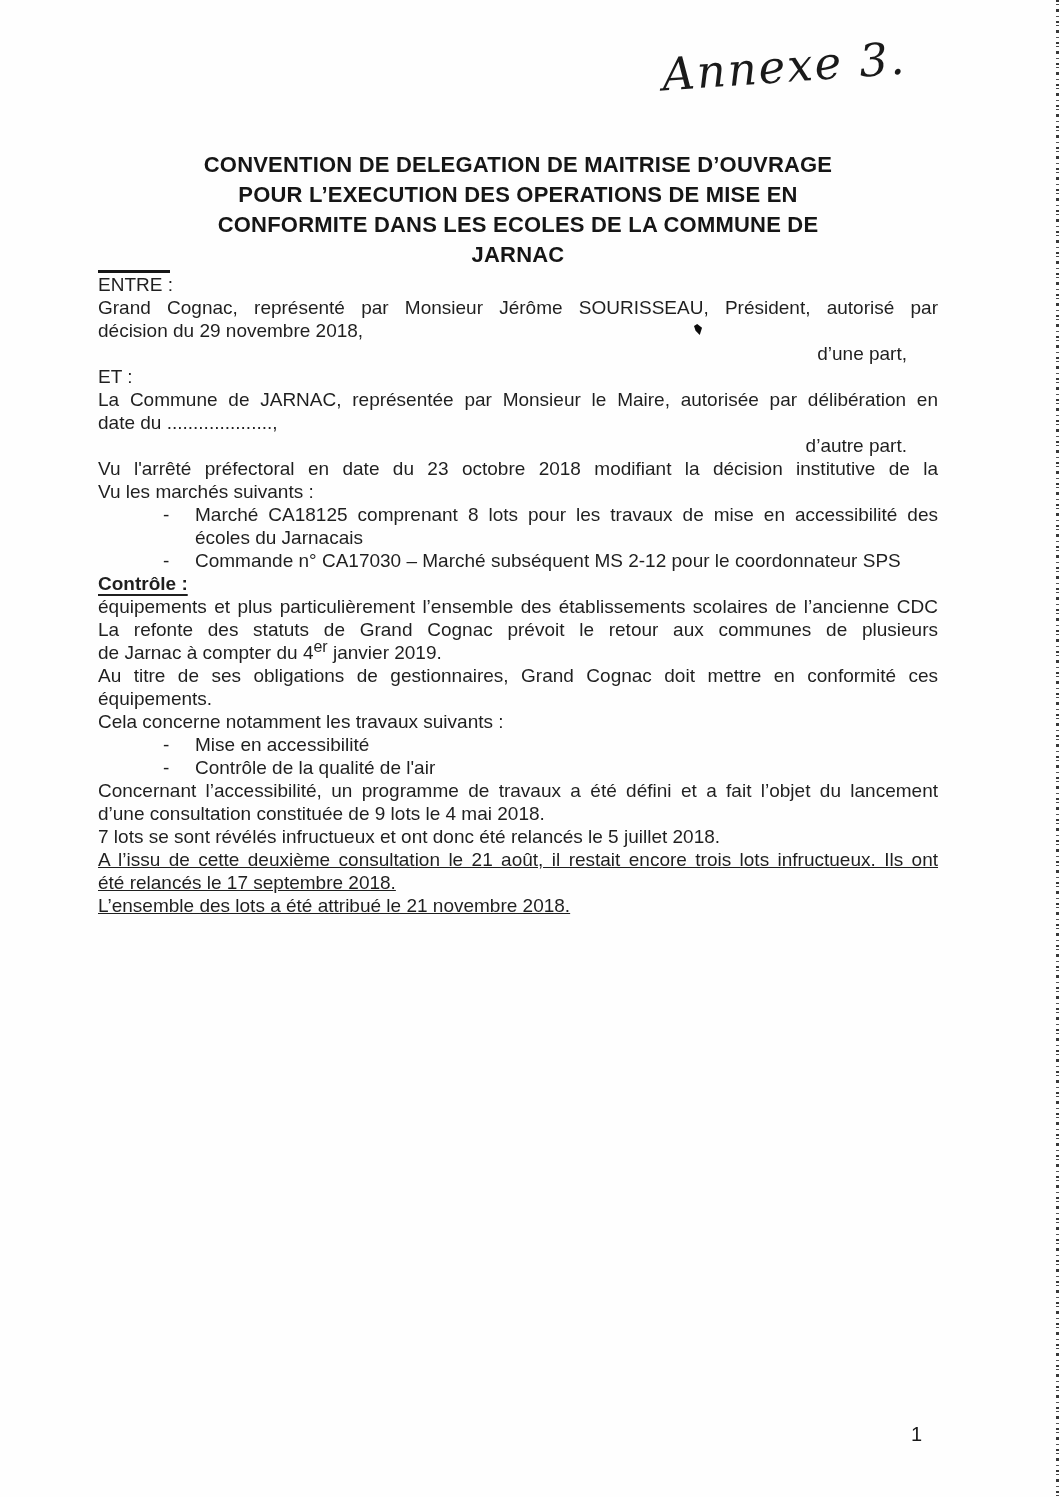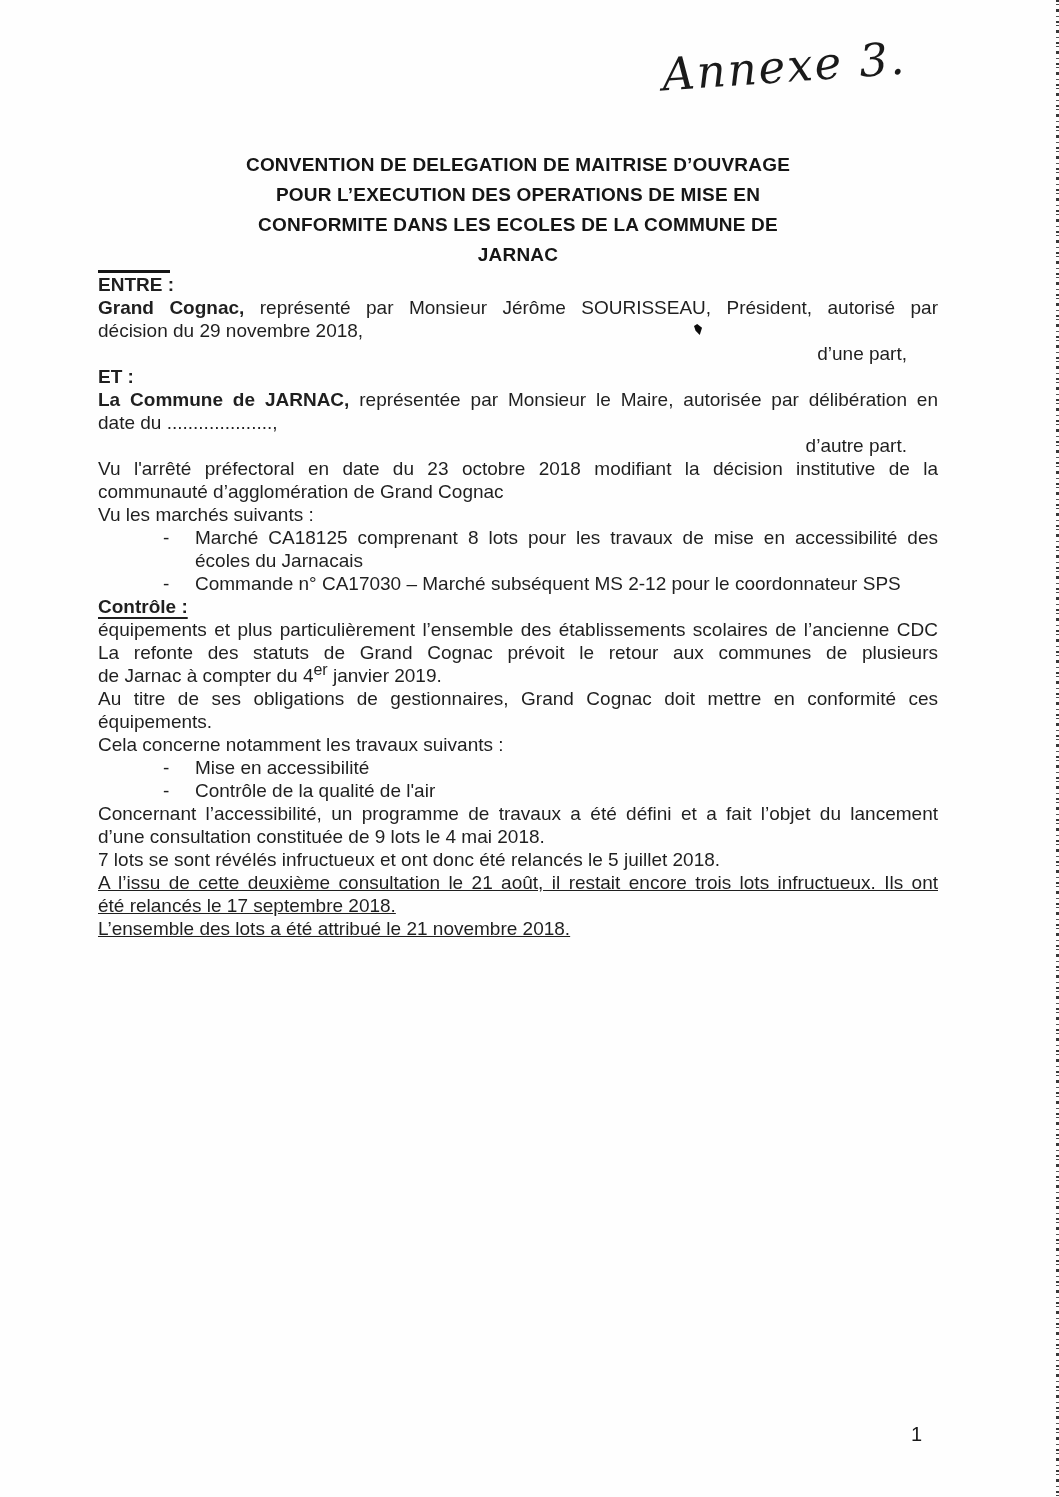--- a/index.html
+++ b/index.html
@@ -10,25 +10,25 @@
     overflow:hidden;
     font-family:"Liberation Sans", sans-serif;
     color:#1f1f1f;
   }
   .content{
     position:absolute;left:98px;top:150px;width:840px;
     font-size:19px;line-height:23px;
   }
   .content div, .content p{margin:0;}
   .title{
-    font-weight:bold;font-size:19px;line-height:30px;
+    font-weight:bold;font-size:22px;line-height:30px;
     text-align:center;color:#161616;letter-spacing:.2px;
   }
   .divider{margin:17px auto 0;width:72px;height:3px;background:#161616;}
-  .bold{font-weight:bold;}
+  .bold{font-weight:normal;}
   .jline{text-align:justify;-moz-text-align-last:justify;text-align-last:justify;}
   .align-right{text-align:right;padding-right:31px;}
   .mt-entre{margin-top:50px;}
   .mt-p1{margin-top:22px;}
   .mt-dune{margin-top:19px;}
   .mt-et{margin-top:29px;}
   .mt-p2{margin-top:17px;}
   .mt-dautre{margin-top:22px;}
   .mt-vu1{margin-top:89px;}
   .mt-vu2{margin-top:19px;}
@@ -114,21 +114,20 @@
       <div class="jline">
         <span class="bold">La Commune de JARNAC,</span><span> représentée par Monsieur le Maire, autorisée par délibération en</span>
       </div>
       <div>date du ....................,</div>
     </div>
 
     <div class="align-right mt-dautre">d’autre part.</div>
 
     <div class="mt-vu1">
       <div class="jline">Vu l'arrêté préfectoral en date du 23 octobre 2018 modifiant la décision institutive de la</div>
-      <div>communauté d’agglomération de Grand Cognac</div>
     </div>
 
     <div class="mt-vu2">Vu les marchés suivants :</div>
 
     <div class="mt-list1">
       <div class="li-row">
         <span class="li-dash">-</span>
         <span class="li-text">
           <div class="jline">Marché CA18125 comprenant 8 lots pour les travaux de mise en accessibilité des</div>
           <div>écoles du Jarnacais</div>

